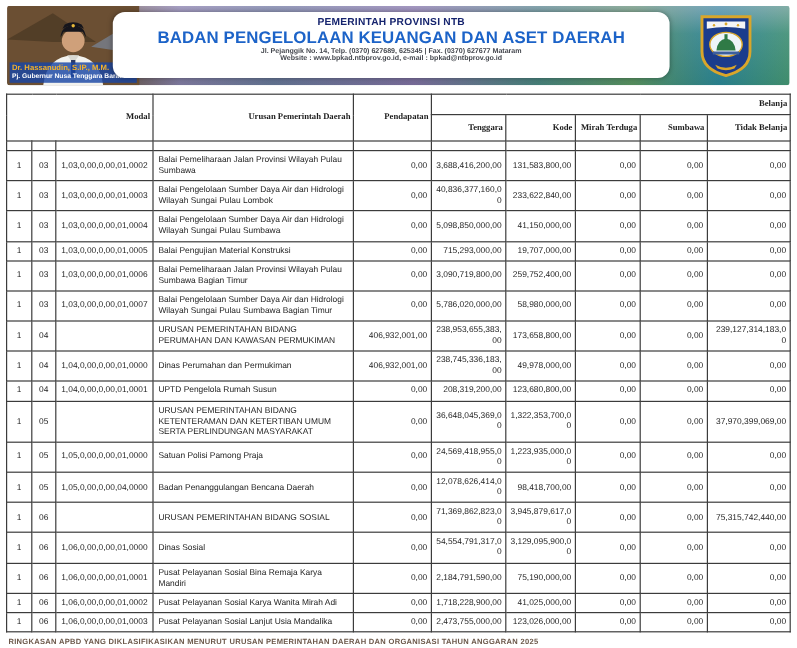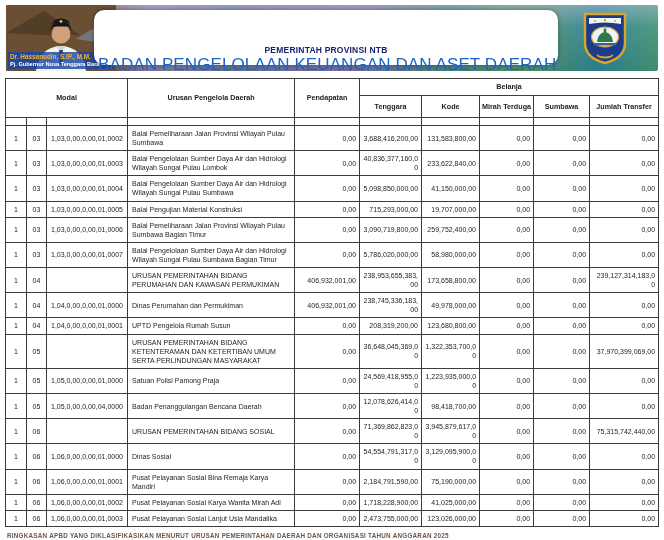--- a/index.html
+++ b/index.html
@@ -17,32 +17,32 @@
     background: linear-gradient(180deg, #7a5a38 0%, #6b4f33 55%, #54402a 100%); overflow: hidden; }
   .gov-photo svg { position: absolute; inset: 0; }
   .gov-caption { position: absolute; left: 2px; right: 2px; bottom: 2px;
     background: rgba(25,70,165,0.82); padding: 1px 2px 2px 2px; line-height: 1.15; }
   .gov-name { color: #f5b32a; font-size: 6.4px; font-weight: bold; white-space: nowrap; }
   .gov-title { color: #ffffff; font-size: 5.6px; font-weight: bold; white-space: nowrap; }
 
   .title-box { position: absolute; left: 88px; right: 100px; top: 5px; bottom: 6px;
     background: #ffffff; border-radius: 10px; text-align: center; padding: 3px 4px 2px 4px;
     box-shadow: 0 0 4px rgba(0,0,0,0.35); }
-  .t1 { font-size: 8.5px; font-weight: bold; color: #16246e; letter-spacing: 0.2px; margin-top: 32px; }
-  .t2 { font-size: 17px; font-weight: normal; color: #1c63c8; white-space: nowrap; letter-spacing: 0.1px; }
+  .t1 { font-size: 8.5px; font-weight: bold; color: #16246e; letter-spacing: 0.2px; }
+  .t2 { font-size: 14px; font-weight: bold; color: #1c63c8; white-space: nowrap; letter-spacing: 0.1px; }
   .t3 { font-size: 5.9px; font-weight: bold; color: #45484f; margin-top: 1px; }
   .t4 { font-size: 5.9px; font-weight: bold; color: #45484f; }
 
   .emblem { position: absolute; right: 30px; top: 7px; width: 46px; height: 53px; }
 
   
   table { border-collapse: collapse; table-layout: fixed; width: 653px; margin: 7px 0 0 5px; }
   th, td { border: 1px solid #3c3c3c; color: #1d1d1d; font-size: 7px; line-height: 1.3;
     padding: 3px 3px; vertical-align: middle; overflow: hidden; }
-  th { font-size: 7.2px; font-weight: bold; text-align: center; padding: 2px 2px; }
+  th { font-size: 7.2px; font-weight: bold; text-align: right; padding: 2px 2px; font-family: Liberation Serif, serif; }
   tr.spacer td { height: 8px; padding: 0; border-top: none; }
   td.no, td.bidang { text-align: center; }
   td.code { text-align: left; padding-left: 4px; }
   td.urusan { text-align: left; padding-left: 4px; }
   td.num { text-align: right; word-break: break-all; }
   thead tr.hrow1 th { height: 17px; }
   thead tr.hrow2 th { height: 22px; }
 
   
   .footer { margin: 5px 0 0 7px; font-size: 6.3px; font-weight: bold; color: #6b584a;
@@ -105,30 +105,30 @@
       <col style="width:65px">
       <col style="width:62px">
     <col style="width:58px">
       <col style="width:54px">
       <col style="width:56px">
       <col style="width:69px">
   </colgroup>
   <thead>
     <tr class="hrow1">
       <th colspan="3" rowspan="2">Modal</th>
-      <th rowspan="2">Urusan Pengelola Daerah</th>
+      <th rowspan="2">Urusan Pemerintah Daerah</th>
       <th rowspan="2">Pendapatan</th>
       <th colspan="5">Belanja</th>
     </tr>
     <tr class="hrow2">
       <th>Tenggara</th>
       <th>Kode</th>
       <th>Mirah Terduga</th>
       <th>Sumbawa</th>
-      <th>Jumlah Transfer</th>
+      <th>Tidak Belanja</th>
     </tr>
   </thead>
   <tbody>
     <tr class="spacer">
       <td></td>
         <td></td>
       <td></td>
         <td></td>
       <td></td>
         <td></td>

